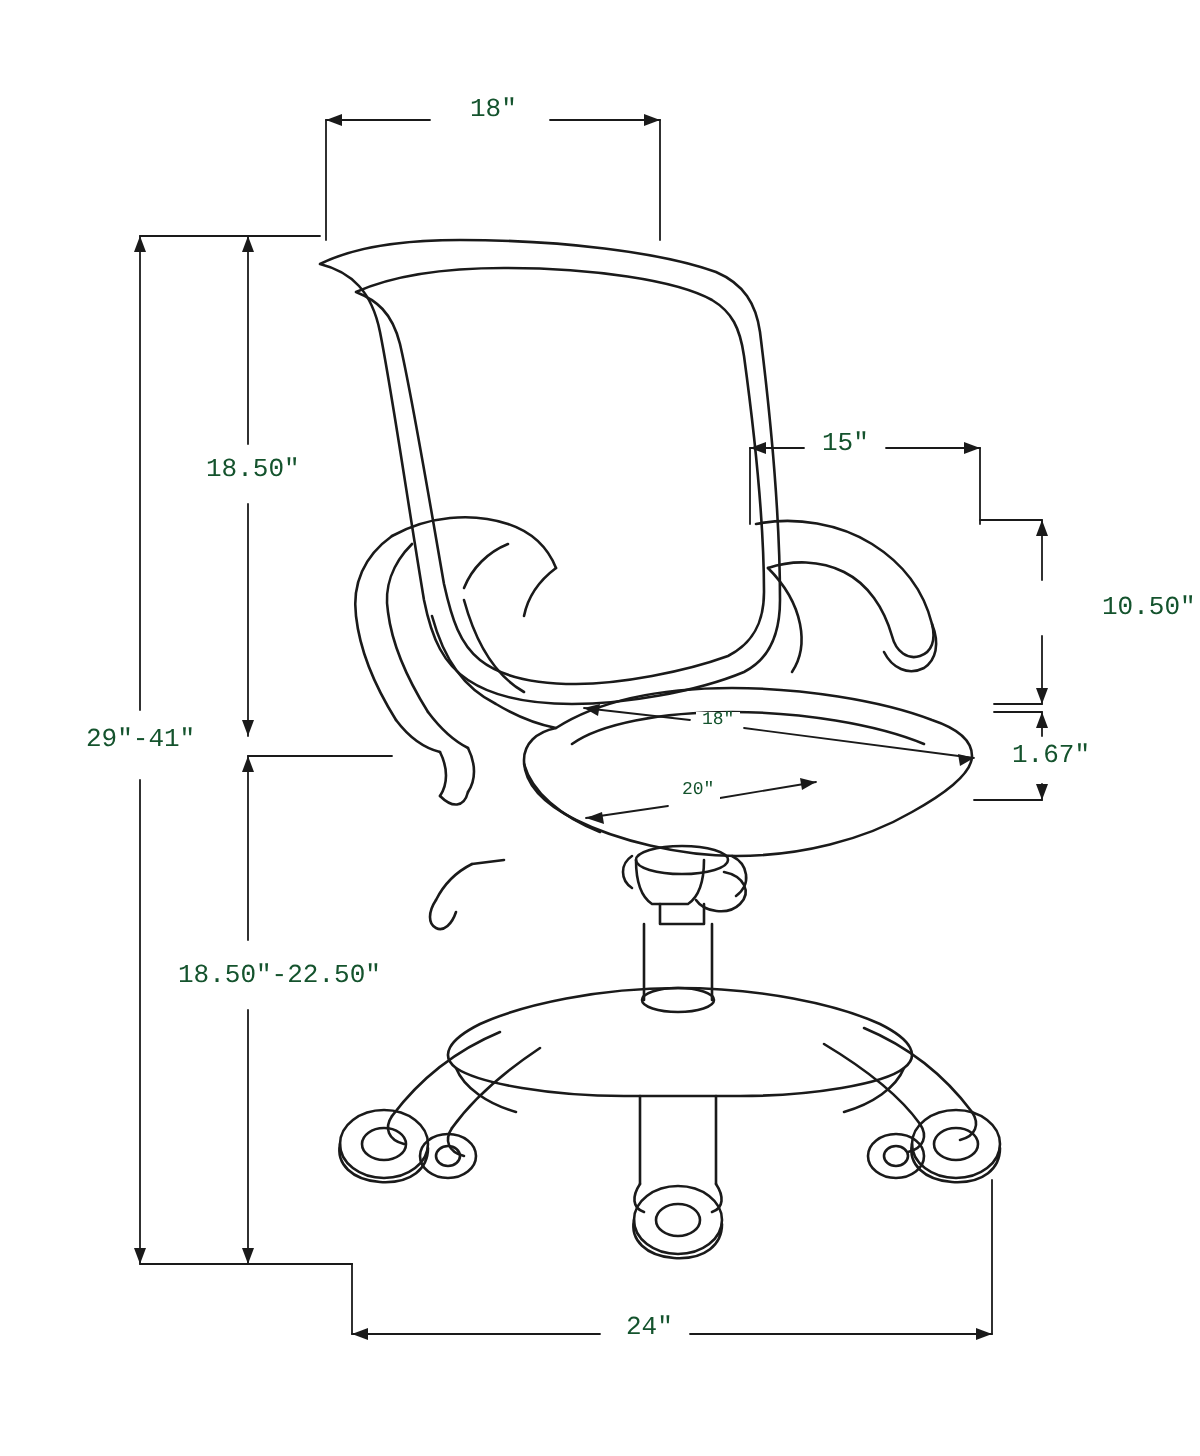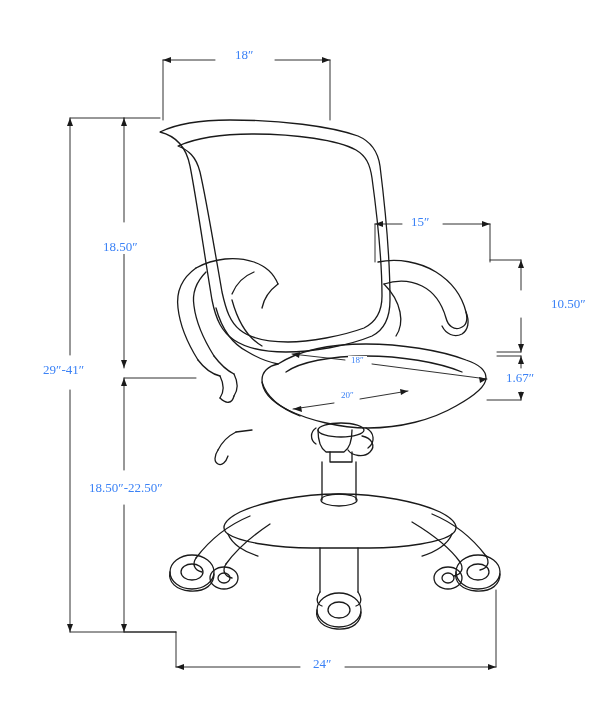--- a/index.html
+++ b/index.html
@@ -19,22 +19,22 @@
     height: 728px;
     background: #ffffff;
   }
   #stage svg {
     position: absolute;
     top: 0;
     left: 0;
   }
   .dimlabel {
     position: absolute;
-    font-family: Liberation Serif, serif;
-    color: #3b82f6;
+    font-family: Liberation Mono, monospace;
+    color: #14532d;
     white-space: nowrap;
     background: #ffffff;
     padding: 0 3px;
     line-height: 1.1;
   }
   .dim-lg { font-size: 13px; }
   .dim-sm { font-size: 9px; }
 </style>
 </head>
 <body>
@@ -217,21 +217,21 @@
 
       <ellipse cx="339" cy="610" rx="22" ry="17"></ellipse>
       <ellipse cx="339" cy="610" rx="11" ry="8"></ellipse>
       <path d="M317,610 C315,620 323,628 337,629 C353,630 361,622 361,612"></path>
 
     </g>
   </svg>
 
   <div class="dimlabel dim-lg" style="left:232px; top:48px;">18″</div>
 
-  <div class="dimlabel dim-lg" style="left:100px; top:240px;">18.50″</div>
+  <div class="dimlabel dim-lg" style="left:100px; top:228px;">18.50″</div>
 
   <div class="dimlabel dim-lg" style="left:40px; top:363px;">29″-41″</div>
 
   <div class="dimlabel dim-lg" style="left:86px; top:481px;">18.50″-22.50″</div>
 
   <div class="dimlabel dim-lg" style="left:310px; top:657px;">24″</div>
 
   <div class="dimlabel dim-lg" style="left:408px; top:215px;">15″</div>
 
   <div class="dimlabel dim-lg" style="left:500px; top:297px;margin-left:48px;">10.50″</div>

